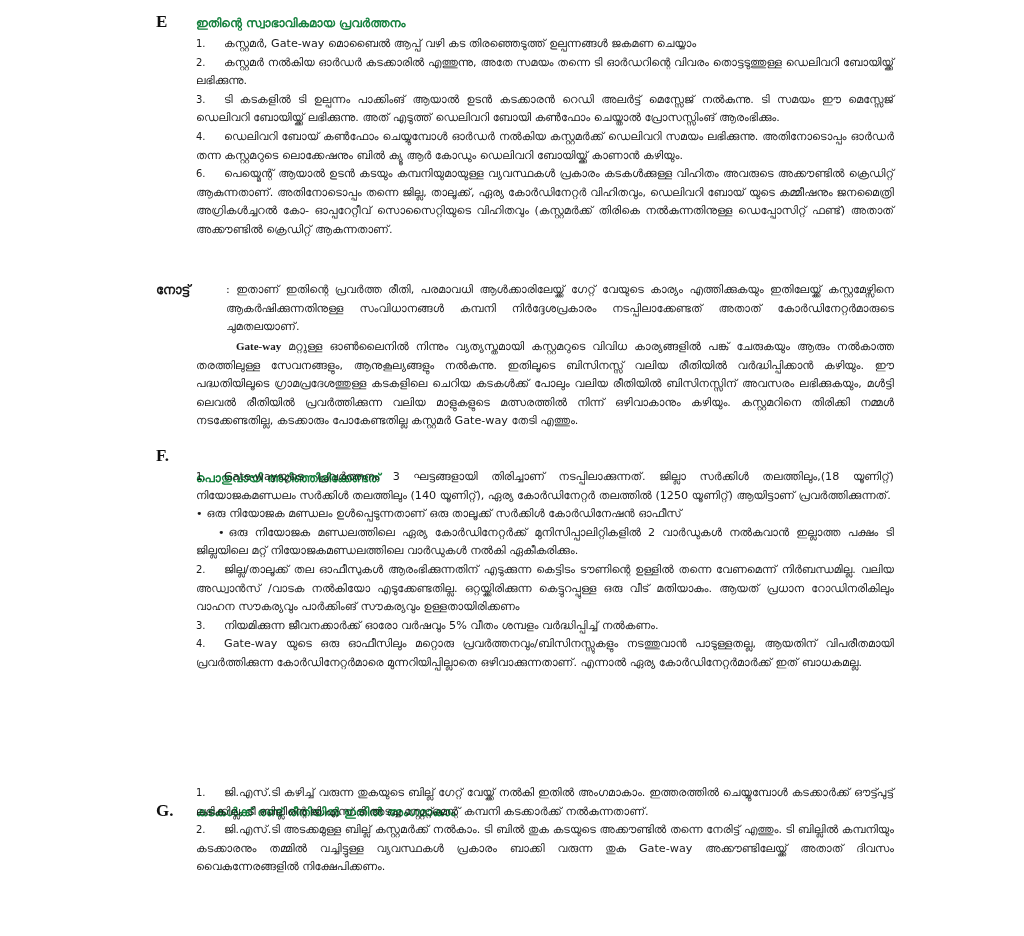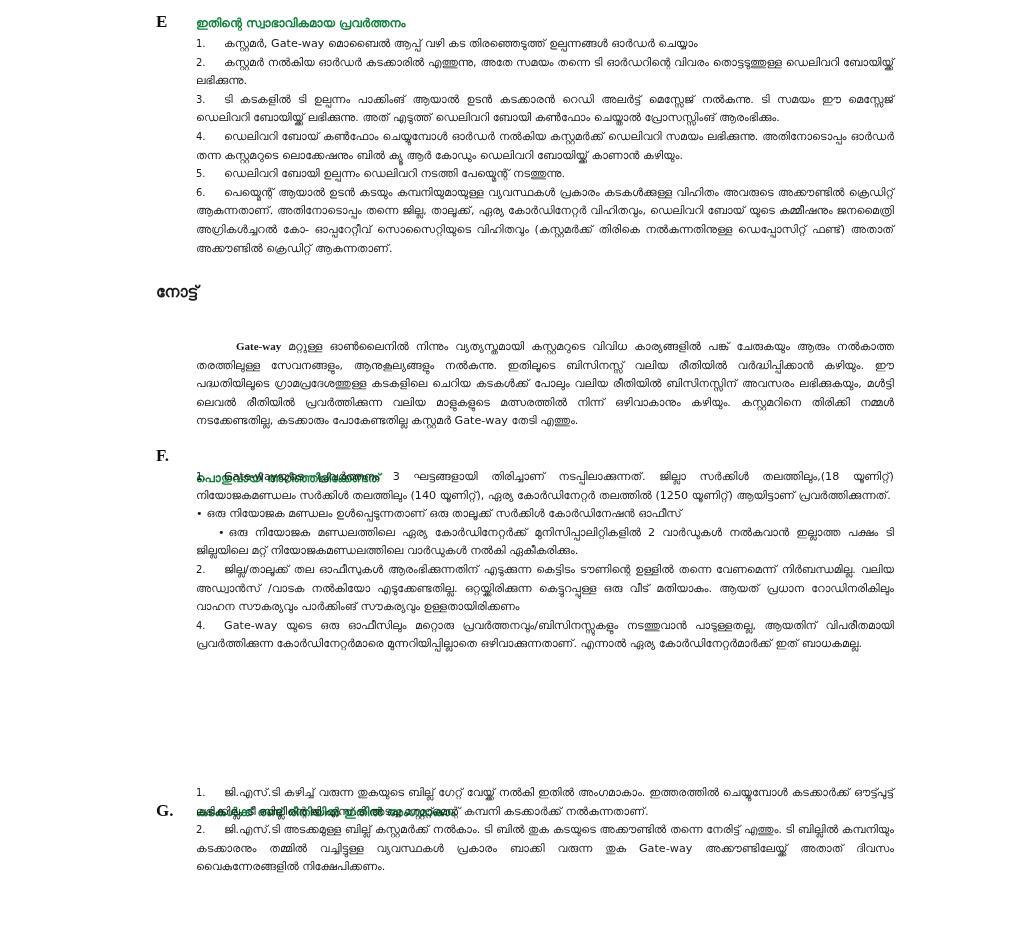--- a/index.html
+++ b/index.html
@@ -6,54 +6,55 @@
   body { width:1024px; height:936px; overflow:hidden; position:relative;
          font-family:"DejaVu Sans", sans-serif; color:#1a1a1a; }
   .page { position:absolute; left:0; top:0; width:1024px; height:936px; }
   .sec-label { position:absolute; left:156px; font-family:"Liberation Serif", serif;
                font-weight:bold; font-size:17px; color:#111; }
   .heading { position:absolute; left:196px; font-weight:bold; font-size:12px; color:#15803d; }
   .block { position:absolute; left:196px; width:698px; font-size:11.2px; line-height:18.6px;
            text-align:justify; text-align-last:left; }
   .num { display:inline-block; width:28px; font-size:10px; }
   .lat { font-family:"Liberation Serif", serif; font-weight:bold; font-size:11px; }
-  .note-label { position:absolute; left:156px; font-weight:bold; font-size:16px; }
+  .note-label { position:absolute; left:156px; font-weight:bold; font-size:13px; }
   p { margin:0; }
   .bullet::before { content:"\2022"; margin-right:4px; }
 </style>
 </head>
 <body>
 
 <div class="page">
 
   <div class="sec-label" style="top:12px;">E</div>
   <div class="heading" style="top:16px;">ഇതിന്റെ സ്വാഭാവികമായ പ്രവർത്തനം</div>
 
   <div class="block" style="top:35px;">
-    <p><span class="num">1.</span><span>കസ്റ്റമർ, Gate-way മൊബൈൽ ആപ്പ് വഴി കട തിരഞ്ഞെടുത്ത് ഉല്പന്നങ്ങൾ ഓർഡർ ചെയ്യാം</span></p>
+    <p><span class="num">1.</span><span>കസ്റ്റമർ, Gate-way മൊബൈൽ ആപ്പ് വഴി കട തിരഞ്ഞെടുത്ത് ഉല്പന്നങ്ങൾ ജകമണ ചെയ്യാം</span></p>
     <p><span class="num">2.</span><span>കസ്റ്റമർ നൽകിയ ഓർഡർ കടക്കാരിൽ എത്തുന്നു, അതേ സമയം തന്നെ ടി ഓർഡറിന്റെ വിവരം തൊട്ടടുത്തുള്ള ഡെലിവറി ബോയിയ്ക്ക് ലഭിക്കുന്നു.</span></p>
     <p><span class="num">3.</span><span>ടി കടകളിൽ ടി ഉല്പന്നം പാക്കിംങ് ആയാൽ ഉടൻ കടക്കാരൻ റെഡി അലർട്ട് മെസ്സേജ് നൽകുന്നു. ടി സമയം ഈ മെസ്സേജ് ഡെലിവറി ബോയിയ്ക്ക് ലഭിക്കുന്നു. അത് എടുത്ത് ഡെലിവറി ബോയി കൺഫോം ചെയ്താൽ പ്രോസസ്സിംങ് ആരംഭിക്കും.</span></p>
     <p><span class="num">4.</span><span>ഡെലിവറി ബോയ് കൺഫോം ചെയ്യുമ്പോൾ ഓർഡർ നൽകിയ കസ്റ്റമർക്ക് ഡെലിവറി സമയം ലഭിക്കുന്നു. അതിനോടൊപ്പം ഓർഡർ തന്ന കസ്റ്റമറുടെ ലൊക്കേഷനും ബിൽ ക്യൂ ആർ കോഡും ഡെലിവറി ബോയിയ്ക്ക് കാണാൻ കഴിയും.</span></p>
-    <p><span class="num">5.</span><span>ഡെലിവറി ബോയി ഉല്പന്നം ഡെലിവറി നടത്തി പേയ്മെന്റ് നടത്തുന്നു.</span></p>
     <p><span class="num">6.</span><span>പെയ്മെന്റ് ആയാൽ ഉടൻ കടയും കമ്പനിയുമായുള്ള വ്യവസ്ഥകൾ പ്രകാരം കടകൾക്കുള്ള വിഹിതം അവരുടെ അക്കൗണ്ടിൽ ക്രെഡിറ്റ് ആകുന്നതാണ്. അതിനോടൊപ്പം തന്നെ ജില്ല, താലൂക്ക്, ഏര്യ കോർഡിനേറ്റർ വിഹിതവും, ഡെലിവറി ബോയ് യുടെ കമ്മീഷനും ജനമൈത്രി അഗ്രികൾച്ചറൽ കോ- ഓപ്പറേറ്റീവ് സൊസൈറ്റിയുടെ വിഹിതവും (കസ്റ്റമർക്ക് തിരികെ നൽകുന്നതിനുള്ള ഡെപ്പോസിറ്റ് ഫണ്ട്) അതാത് അക്കൗണ്ടിൽ ക്രെഡിറ്റ് ആകുന്നതാണ്.</span></p>
   </div>
 
   <div class="note-label" style="top:282px;">നോട്ട്</div>
+  <div class="block" style="top:281px; left:226px; width:668px;">: ഇതാണ് ഇതിന്റെ പ്രവർത്ത രീതി, പരമാവധി ആൾക്കാരിലേയ്ക്ക് ഗേറ്റ് വേയുടെ കാര്യം എത്തിക്കുകയും ഇതിലേയ്ക്ക് കസ്റ്റമേഴ്സിനെ ആകർഷിക്കുന്നതിനുള്ള സംവിധാനങ്ങൾ കമ്പനി നിർദ്ദേശപ്രകാരം നടപ്പിലാക്കേണ്ടത് അതാത് കോർഡിനേറ്റർമാരുടെ ചുമതലയാണ്.</div>
   <div class="block" style="top:337px;">
     <span style="padding-left:40px;"></span><span class="lat">Gate-way</span> <span>മറ്റുള്ള ഓൺലൈനിൽ നിന്നും വ്യത്യസ്തമായി കസ്റ്റമറുടെ വിവിധ കാര്യങ്ങളിൽ പങ്ക് ചേരുകയും ആരും നൽകാത്ത തരത്തിലുള്ള സേവനങ്ങളും, ആനുകൂല്യങ്ങളും നൽകുന്നു. ഇതിലൂടെ ബിസിനസ്സ് വലിയ രീതിയിൽ വർദ്ധിപ്പിക്കാൻ കഴിയും. ഈ പദ്ധതിയിലൂടെ ഗ്രാമപ്രദേശത്തുള്ള കടകളിലെ ചെറിയ കടകൾക്ക് പോലും വലിയ രീതിയിൽ ബിസിനസ്സിന് അവസരം ലഭിക്കുകയും, മൾട്ടി ലെവൽ രീതിയിൽ പ്രവർത്തിക്കുന്ന വലിയ മാളുകളുടെ മത്സരത്തിൽ നിന്ന് ഒഴിവാകാനും കഴിയും. കസ്റ്റമറിനെ തിരിക്കി നമ്മൾ നടക്കേണ്ടതില്ല, കടക്കാരും പോകേണ്ടതില്ല കസ്റ്റമർ Gate-way തേടി എത്തും.</span>
   </div>
 
   <div class="sec-label" style="top:446px;">F.</div>
   <div class="heading" style="top:471px;">പൊതുവായി അറിഞ്ഞിരിക്കേണ്ടത്</div>
 
   <div class="block" style="top:468px;">
     <p><span class="num">1.</span><span>Gate-wayയുടെ പ്രവർത്തനം 3 ഘട്ടങ്ങളായി തിരിച്ചാണ് നടപ്പിലാക്കുന്നത്. ജില്ലാ സർക്കിൾ തലത്തിലും,(18 യൂണിറ്റ്) നിയോജകമണ്ഡലം സർക്കിൾ തലത്തിലും (140 യൂണിറ്റ്), ഏര്യ കോർഡിനേറ്റർ തലത്തിൽ (1250 യൂണിറ്റ്) ആയിട്ടാണ് പ്രവർത്തിക്കുന്നത്.</span></p>
     <p class="bullet">ഒരു നിയോജക മണ്ഡലം ഉൾപ്പെടുന്നതാണ് ഒരു താലൂക്ക് സർക്കിൾ കോർഡിനേഷൻ ഓഫീസ്</p>
     <p class="bullet" style="text-indent:22px;">ഒരു നിയോജക മണ്ഡലത്തിലെ ഏര്യ കോർഡിനേറ്റർക്ക് മുനിസിപ്പാലിറ്റികളിൽ 2 വാർഡുകൾ നൽകുവാൻ ഇല്ലാത്ത പക്ഷം ടി ജില്ലയിലെ മറ്റ് നിയോജകമണ്ഡലത്തിലെ വാർഡുകൾ നൽകി ഏകീകരിക്കും.</p>
     <p><span class="num">2.</span><span>ജില്ല/താലൂക്ക് തല ഓഫീസുകൾ ആരംഭിക്കുന്നതിന് എടുക്കുന്ന കെട്ടിടം ടൗണിന്റെ ഉള്ളിൽ തന്നെ വേണമെന്ന് നിർബന്ധമില്ല. വലിയ അഡ്വാൻസ് /വാടക നൽകിയോ എടുക്കേണ്ടതില്ല. ഒറ്റയ്ക്കിരിക്കുന്ന കെട്ടുറപ്പുള്ള ഒരു വീട് മതിയാകും. ആയത് പ്രധാന റോഡിനരികിലും വാഹന സൗകര്യവും പാർക്കിംങ് സൗകര്യവും ഉള്ളതായിരിക്കണം</span></p>
+    <p><span class="num">3.</span><span>നിയമിക്കുന്ന ജീവനക്കാർക്ക് ഓരോ വർഷവും 5% വീതം ശമ്പളം വർദ്ധിപ്പിച്ച് നൽകണം.</span></p>
     <p><span class="num">4.</span><span>Gate-way യുടെ ഒരു ഓഫീസിലും മറ്റൊരു പ്രവർത്തനവും/ബിസിനസ്സുകളും നടത്തുവാൻ പാടുള്ളതല്ല, ആയതിന് വിപരീതമായി പ്രവർത്തിക്കുന്ന കോർഡിനേറ്റർമാരെ മുന്നറിയിപ്പില്ലാതെ ഒഴിവാക്കുന്നതാണ്. എന്നാൽ ഏര്യ കോർഡിനേറ്റർമാർക്ക് ഇത് ബാധകമല്ല.</span></p>
   </div>
 
   <div class="sec-label" style="top:801px;">G.</div>
   <div class="heading" style="top:805px;">കടകൾക്ക് രണ്ട് രീതിയിൽ ഇതിൽ അംഗമാകാം</div>
 
   <div class="block" style="top:784px;">
     <p><span class="num">1.</span><span>ജി.എസ്.ടി കഴിച്ച് വരുന്ന തുകയുടെ ബില്ല് ഗേറ്റ് വേയ്ക്ക് നൽകി ഇതിൽ അംഗമാകാം. ഇത്തരത്തിൽ ചെയ്യുമ്പോൾ കടക്കാർക്ക് ഔട്ട്പുട്ട് ലഭിക്കില്ല. ടി ബില്ലിന്റെ ജി.എസ്.ടി അടച്ച സ്റ്റേറ്റ്മെന്റ് കമ്പനി കടക്കാർക്ക് നൽകുന്നതാണ്.</span></p>
     <p><span class="num">2.</span><span>ജി.എസ്.ടി അടക്കമുള്ള ബില്ല് കസ്റ്റമർക്ക് നൽകാം. ടി ബിൽ തുക കടയുടെ അക്കൗണ്ടിൽ തന്നെ നേരിട്ട് എത്തും. ടി ബില്ലിൽ കമ്പനിയും കടക്കാരനും തമ്മിൽ വച്ചിട്ടുള്ള വ്യവസ്ഥകൾ പ്രകാരം ബാക്കി വരുന്ന തുക Gate-way അക്കൗണ്ടിലേയ്ക്ക് അതാത് ദിവസം വൈകുന്നേരങ്ങളിൽ നിക്ഷേപിക്കണം.</span></p>
   </div>

